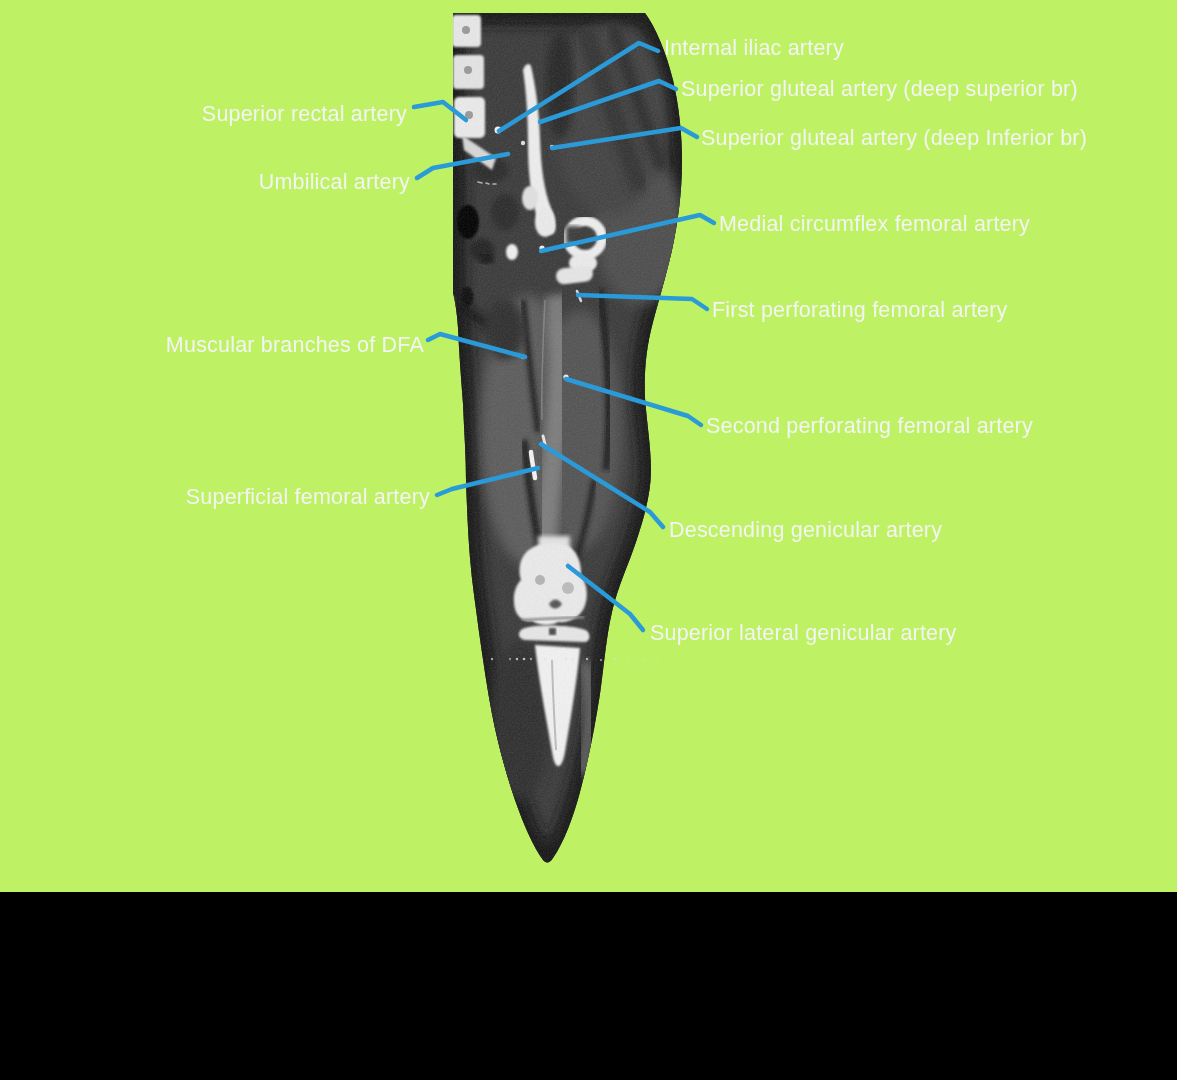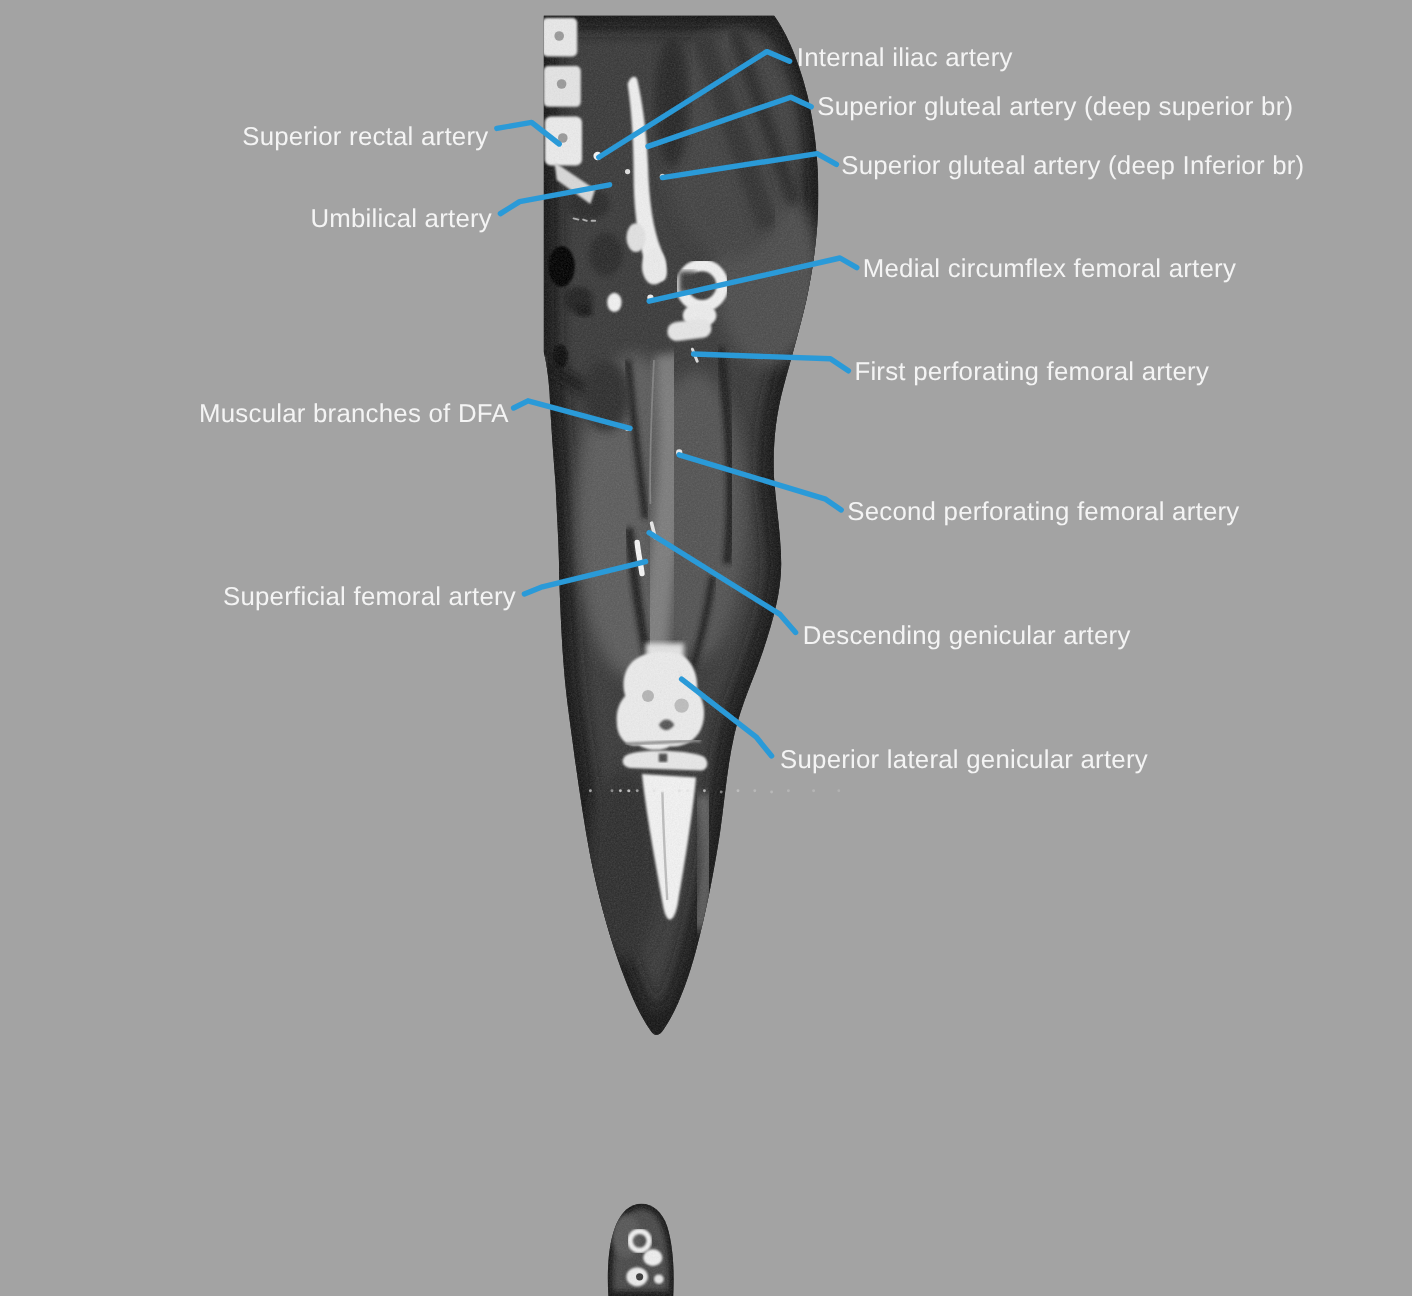--- a/index.html
+++ b/index.html
@@ -3,22 +3,22 @@
 <meta charset="utf-8">
 <style>
   html, body {
     margin: 0;
     padding: 0;
     background: #000;
   }
   .stage {
     position: relative;
     width: 1177px;
-    height: 1080px;
-    background: #a3a3a3;
+    height: 892px;
+    background: #bef264;
     overflow: hidden;
     font-family: "Liberation Sans", sans-serif;
     text-decoration: underline;
   }
   svg { display: block; }
   .ann-label {
     font-family: "Liberation Sans", sans-serif;
     font-size: 21.5px;
     letter-spacing: 0.2px;
     fill: #f4f4f4;

